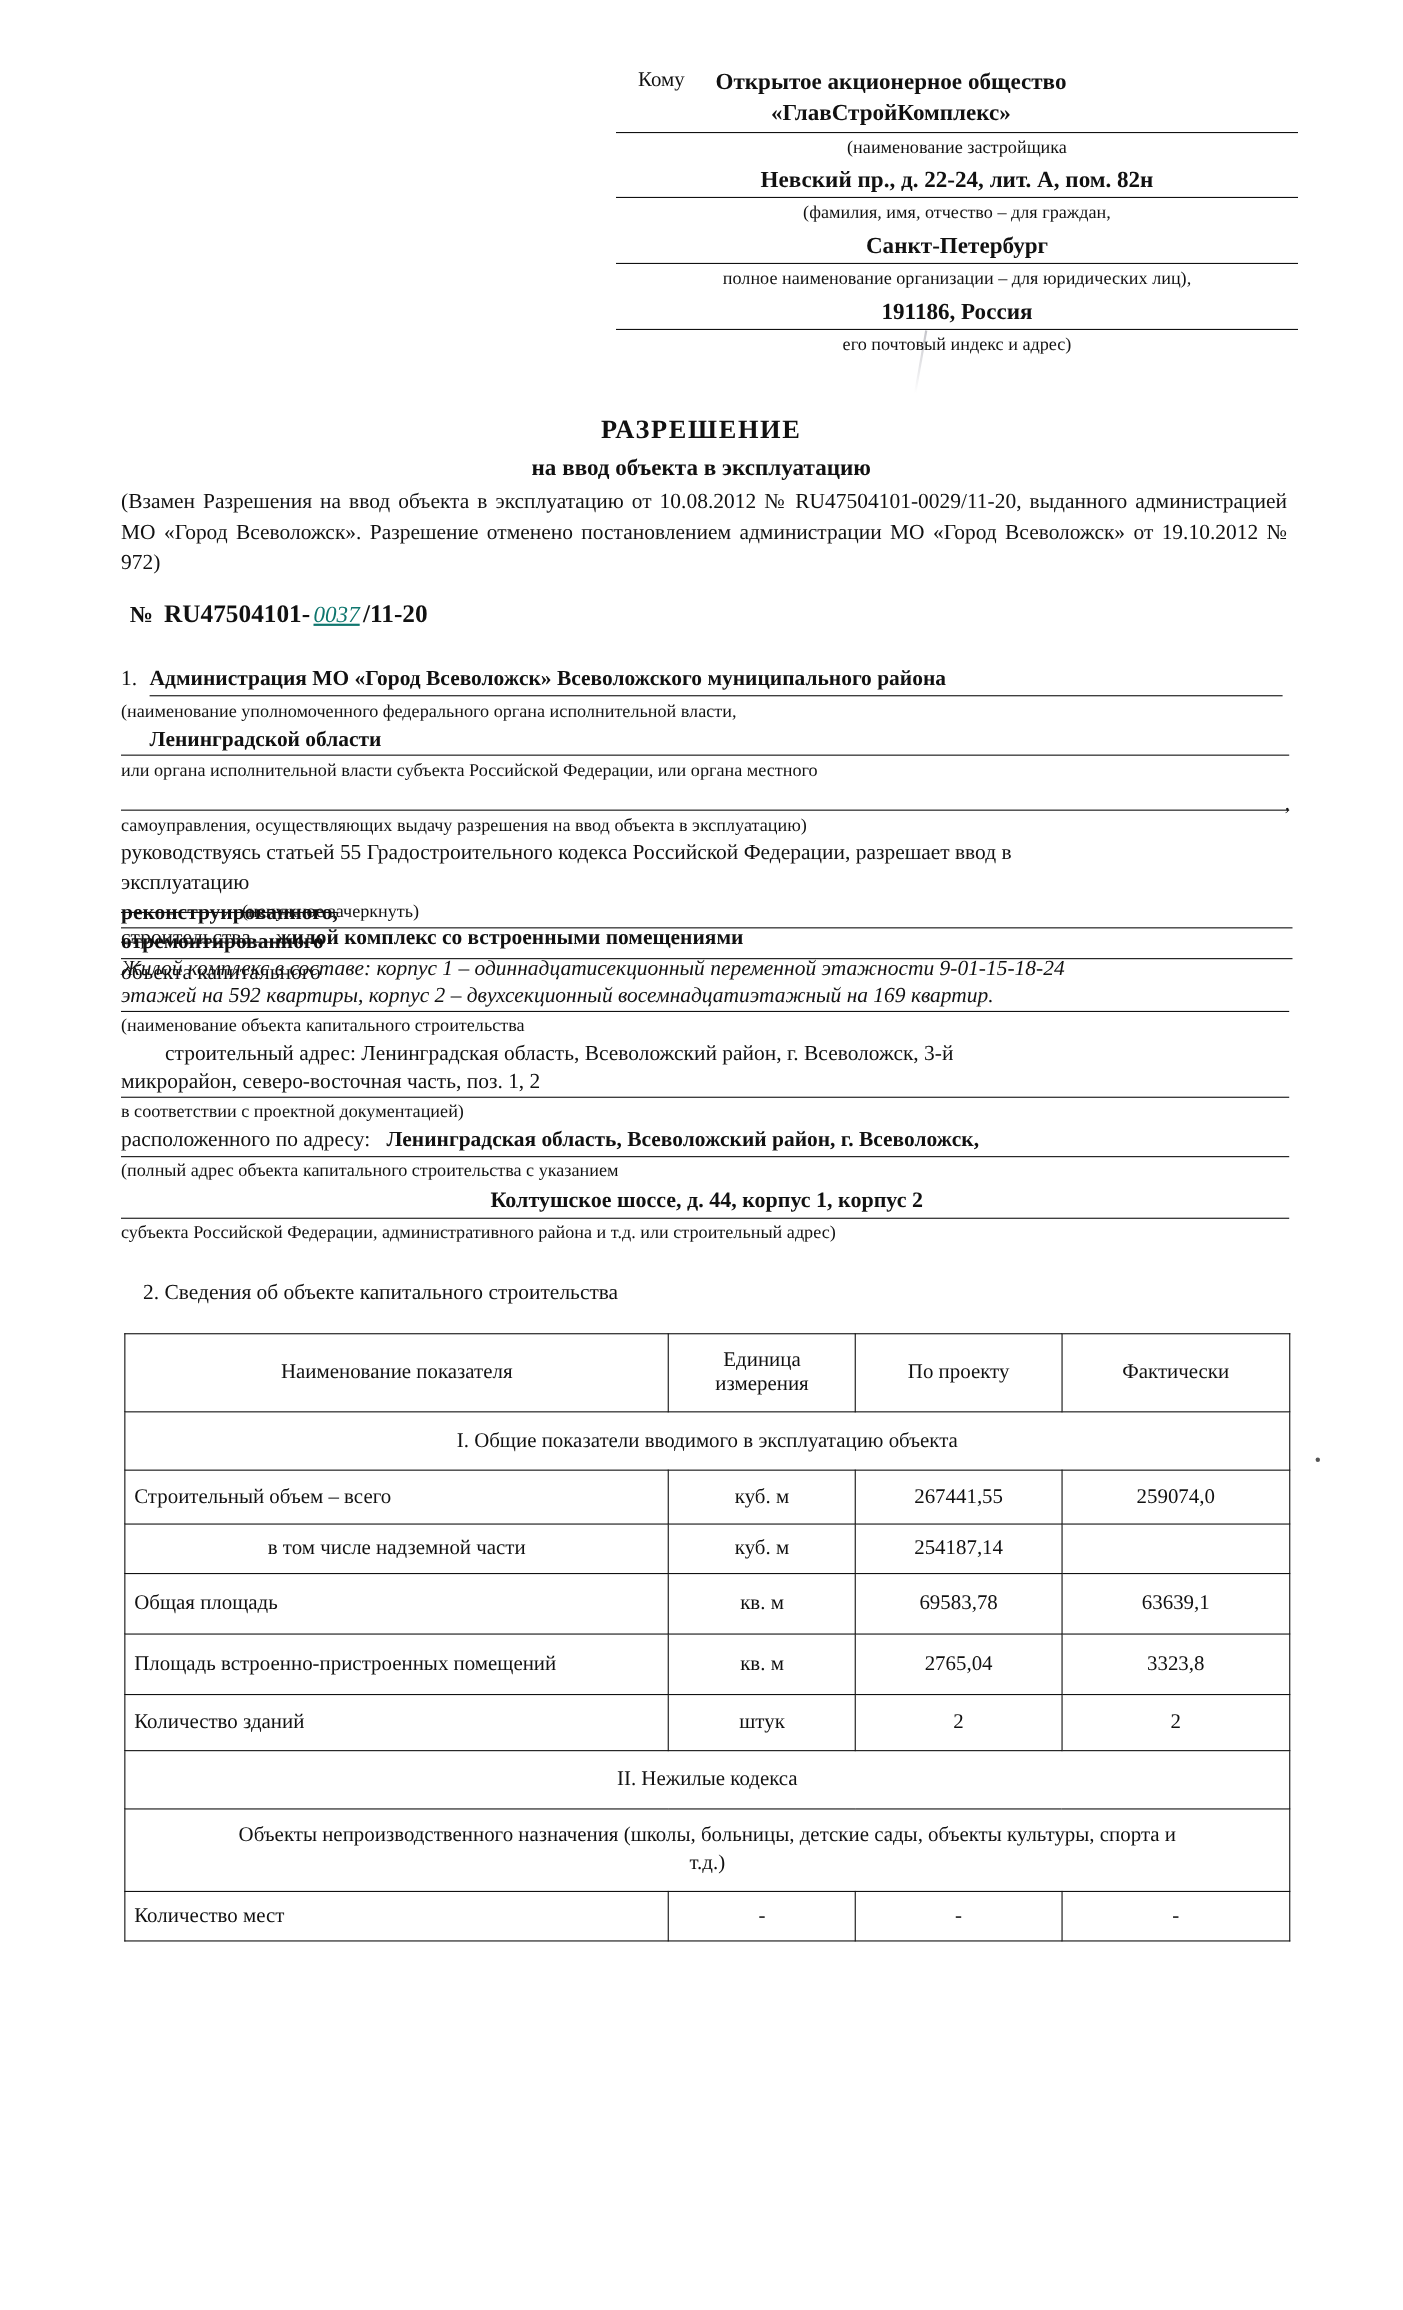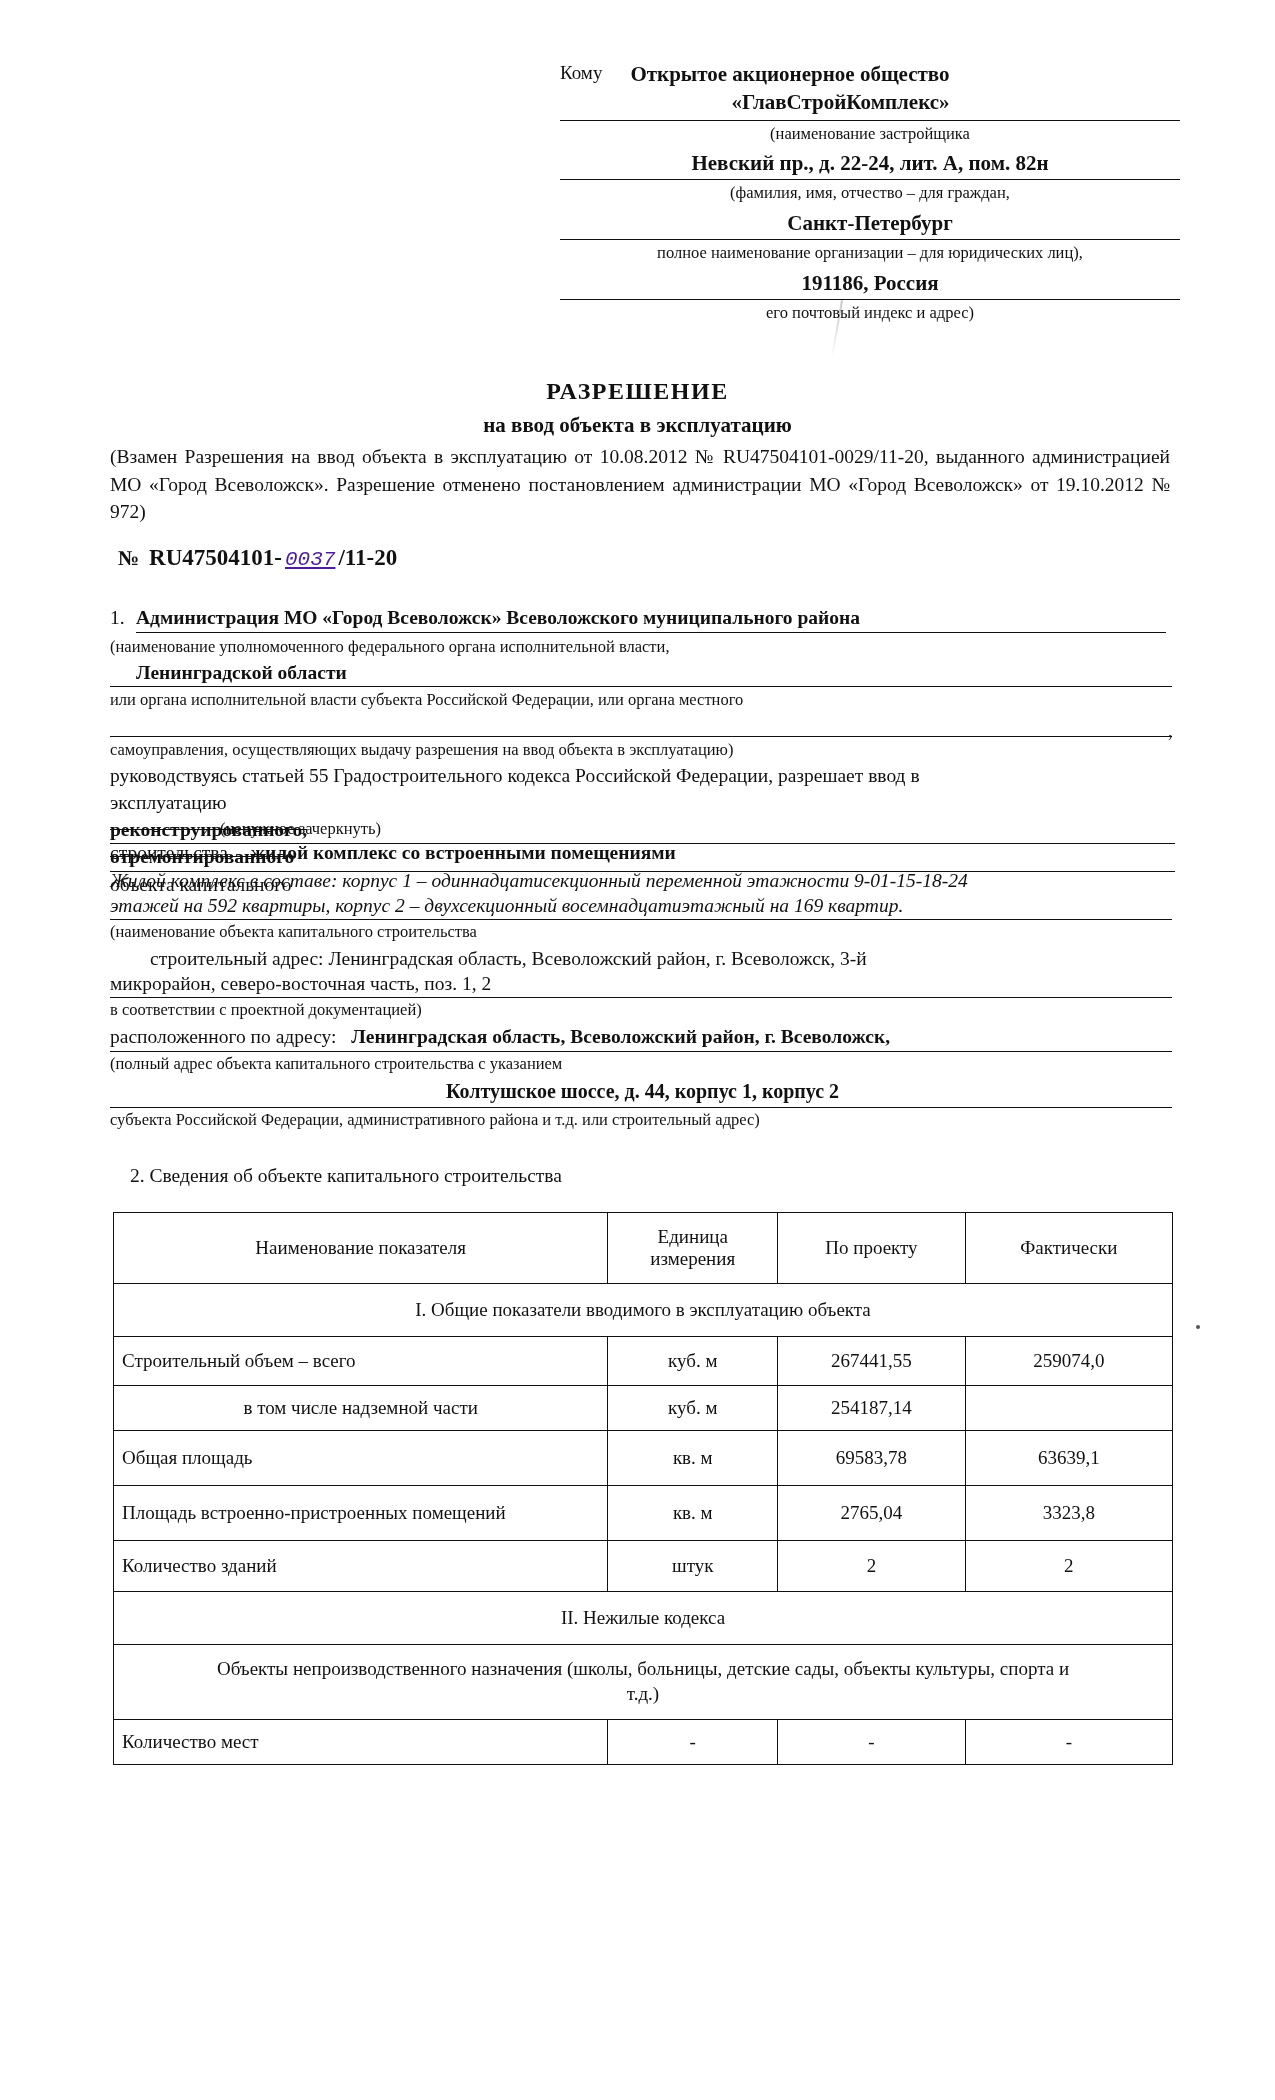--- a/index.html
+++ b/index.html
@@ -26,21 +26,22 @@
   .hdr {
     position: absolute;
     left: 560px;
     top: 60px;
     width: 620px;
     text-align: center;
   }
   .hdr .row-komu {
     display: flex;
     align-items: flex-start;
-    text-align: right;
+    text-align: center;
+    margin-left: 20px;
   }
   .komu-label {
     font-size: 19px;
     margin-right: 28px;
     padding-top: 2px;
     white-space: nowrap;
   }
   .komu-value {
     font-size: 21px;
     font-weight: bold;
@@ -93,25 +94,25 @@
   .numline {
     position: absolute;
     left: 118px; top: 545px;
     font-size: 23px;
     font-weight: bold;
     display: flex;
     align-items: baseline;
   }
   .numline .nsign { font-size: 21px; margin-right: 10px; }
   .handwritten {
-    font-family: Liberation Mono, monospace;
+    font-family: Liberation Serif, serif;
     font-style: italic;
     font-weight: normal;
     font-size: 21px;
-    color: #4c1d95;
+    color: #0f766e;
     padding: 0 3px;
     text-decoration: underline;
     text-underline-offset: 2px;
   }
   
   .sec {
     position: absolute;
     left: 110px;
     width: 1065px;
     font-size: 19.5px;

